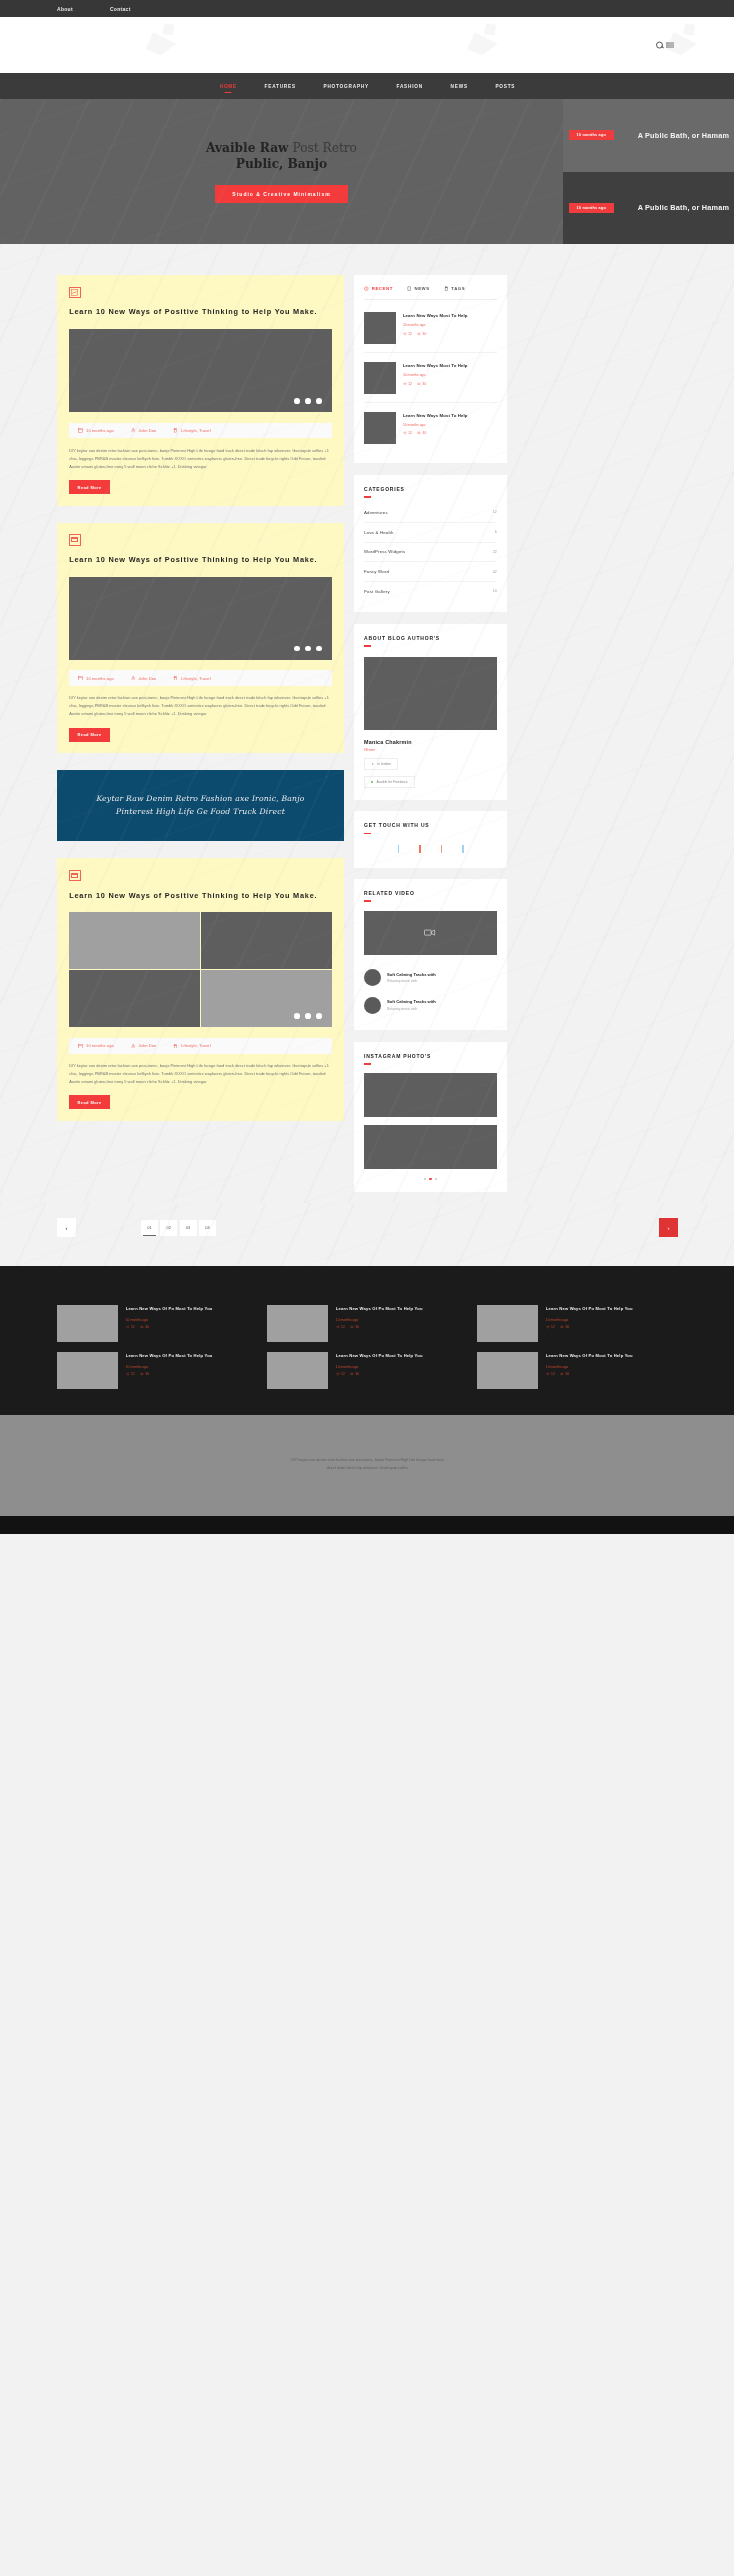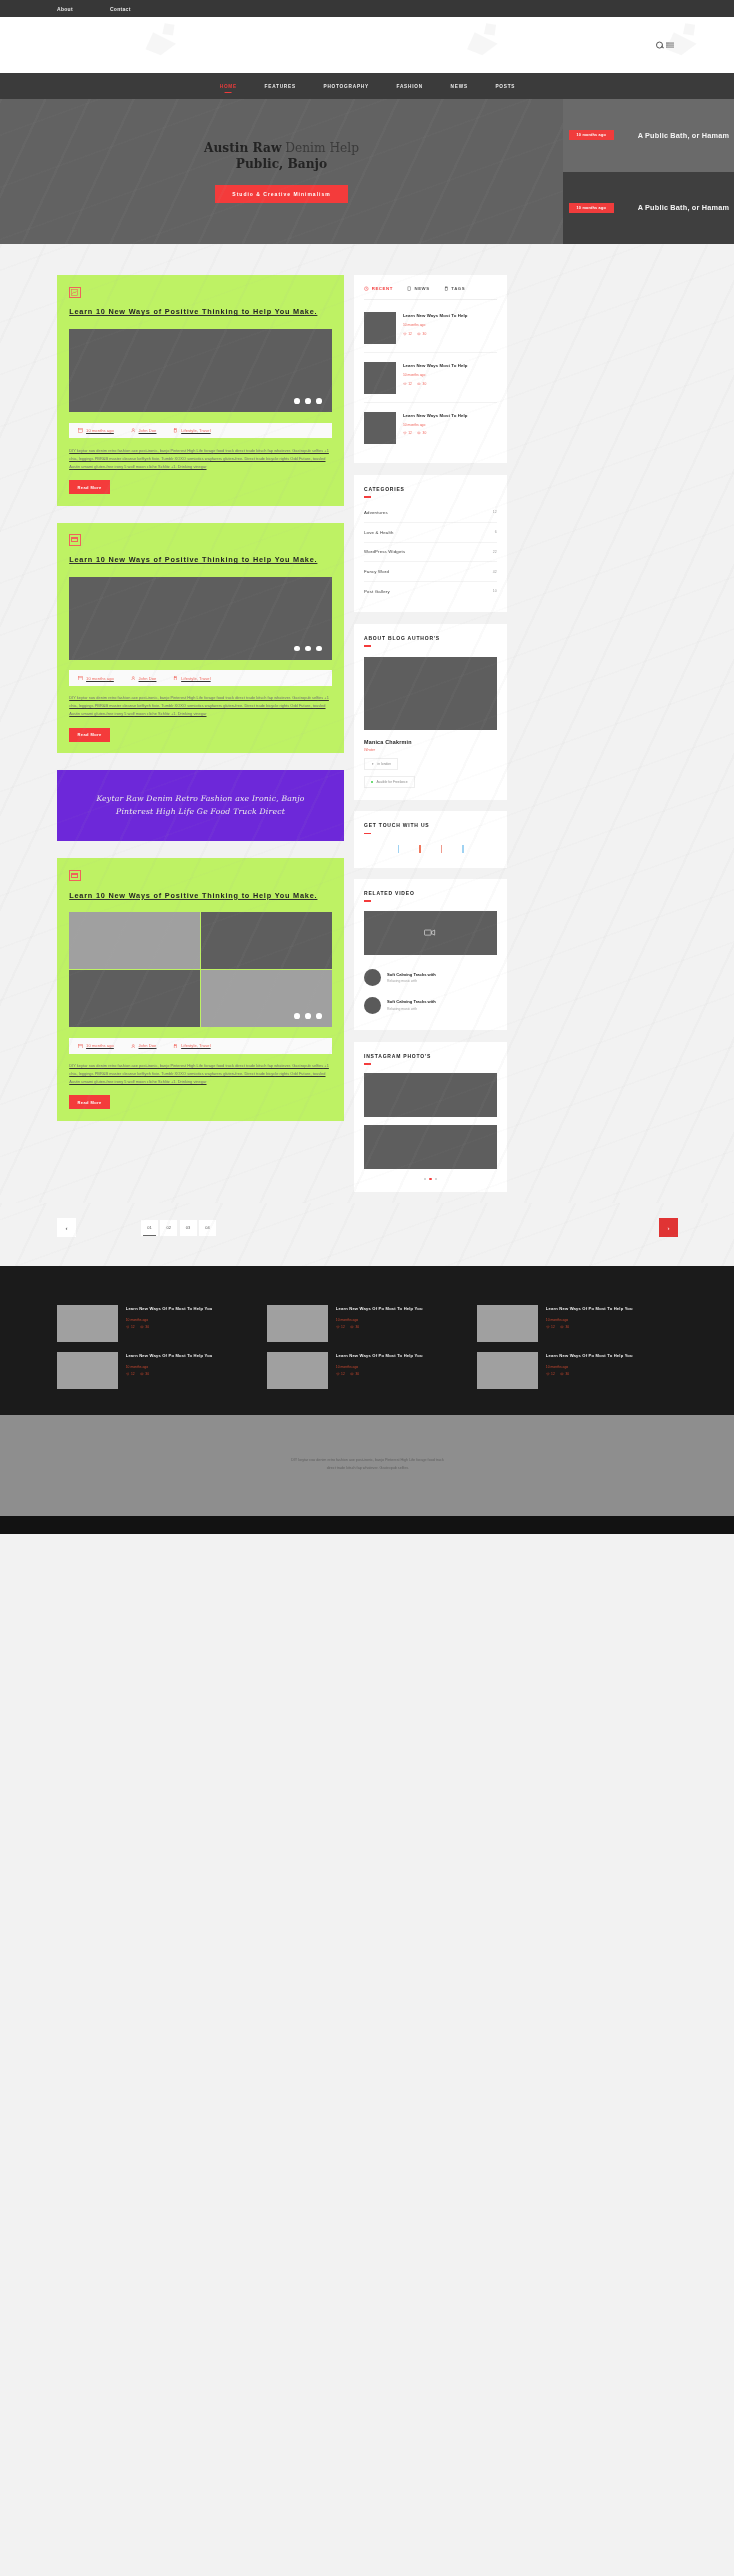--- a/index.html
+++ b/index.html
@@ -76,21 +76,21 @@
     background:#f03c3c; color:#fff; font-size:3.8px; font-weight:600;
     padding:3.1px 7.7px; letter-spacing:0.2px;
   }
   .hero-card h3 { color:#f4f4f4; font-size:7.3px; font-weight:700; letter-spacing:0.2px;}
 
   
   .page { display:flex; gap:10px; padding:31px 57px 0 57px; position:relative;}
   .content { width:287px; }
   .sidebar { width:153px; }
 
-  .card { background:#bef264; margin-bottom:17px; position:relative;text-decoration:underline;}
+  .card { background:#fef9c3; margin-bottom:17px; position:relative;}
   .card-inner { padding:11.5px 12.2px 0 12.2px; }
   .post-ico {
     width:11.5px; height:11.5px; border:0.8px solid #f0635a; display:flex;
     align-items:center; justify-content:center; margin-bottom:8.4px;
   }
   .post-ico svg { width:6.9px; height:6.9px; }
   .post-title {
     font-size:7.3px; font-weight:700; line-height:1.72; letter-spacing:0.8px; color:#232323;
   }
   .post-media { background:#5e5e5e; height:83px; margin-top:10px; position:relative;}
@@ -116,21 +116,21 @@
   .cal-ico .top { width:6.9px; height:1.8px; background:#f0635a; }
   .cal-ico .bot { width:6.9px; height:3.1px; border:0.8px solid #f0635a; border-top:none;}
 
   .grid-media { display:grid; grid-template-columns:1fr 1fr; gap:1.5px; height:115px; margin-top:10px; position:relative;}
   .grid-media div:nth-child(1){background:#a0a0a0;}
   .grid-media div:nth-child(2){background:#5e5e5e;}
   .grid-media div:nth-child(3){background:#5e5e5e;}
   .grid-media div:nth-child(4){background:#a0a0a0;}
 
   .quote {
-    background:#6d28d9; padding:23px 26px; text-align:center; margin-bottom:17px;
+    background:#0c4a6e; padding:23px 26px; text-align:center; margin-bottom:17px;
   }
   .quote p {
     font-family:"DejaVu Serif", serif; font-style:italic; color:#ececec;
     font-size:7.7px; line-height:1.62; letter-spacing:0.2px;
   }
 
   
   .widget { background:#fff; margin-bottom:11.5px; padding:10.7px 10px 11.5px 10px; }
   .widget-title {
     font-size:5px; font-weight:700; letter-spacing:0.8px; color:#222;
@@ -255,21 +255,21 @@
   <a href="#">PHOTOGRAPHY</a>
   <a href="#">FASHION</a>
   <a href="#">NEWS</a>
   <a href="#">POSTS</a>
 </div>
 
 <div class="hero">
   <div class="hero-main">
     <div class="watermark-layer"></div>
     <div class="hero-title">
-      <span class="b">Austin Raw</span><span class="l"> Denim Help</span><br>
+      <span class="b">Avaible Raw</span><span class="l"> Post Retro</span><br>
       <span class="b">Public, Banjo</span>
     </div>
     <button class="hero-btn">Studio &amp; Creative Minimalism</button>
   </div>
   <div class="hero-side">
     <div class="hero-card c1">
       <span class="badge-red">10 months ago</span>
       <h3>A Public Bath, or Hamam</h3>
     </div>
     <div class="hero-card c2">

